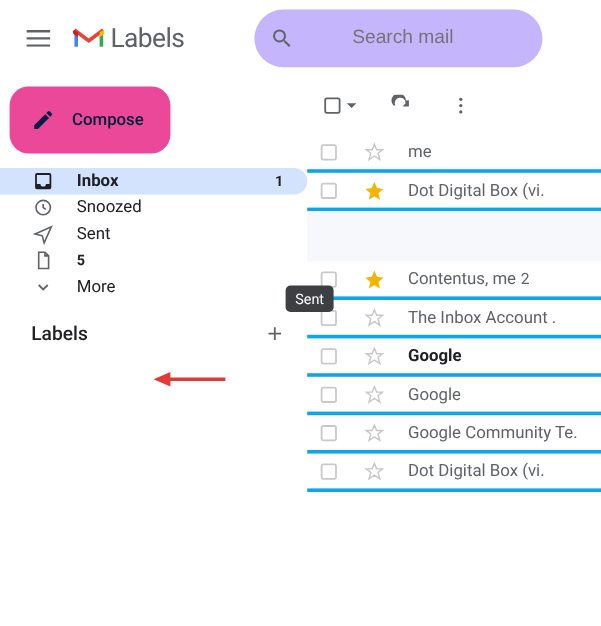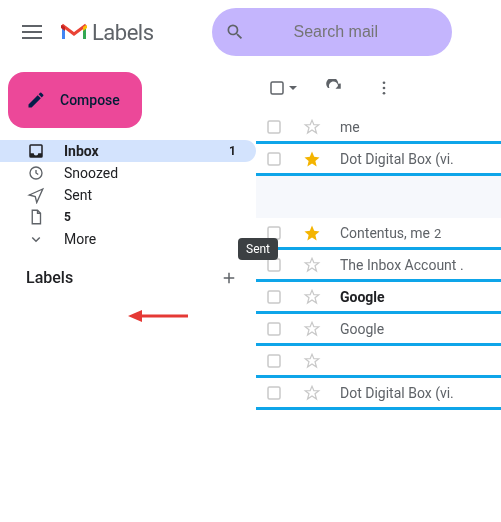--- a/index.html
+++ b/index.html
@@ -258,20 +258,21 @@
     <span class="row-checkbox">
             <svg width="18" height="18" viewBox="0 0 24 24">
               <rect x="4" y="4" width="16" height="16" rx="2" fill="none" stroke="#c9c9c9" stroke-width="2"></rect>
             </svg>
           </span>
     <span class="row-star">
             <svg width="18" height="18" viewBox="0 0 24 24">
               <path fill="none" stroke="#c8c8c8" stroke-width="1.6" d="M12 3l2.5 6H21l-5 4 2 7-6-4-6 4 2-7-5-4h6.5z"></path>
             </svg>
           </span>
+    <span class="row-sender">Google Community Te.</span>
         </div>
         <div class="row">
     <span class="row-checkbox">
             <svg width="18" height="18" viewBox="0 0 24 24">
               <rect x="4" y="4" width="16" height="16" rx="2" fill="none" stroke="#c9c9c9" stroke-width="2"></rect>
             </svg>
           </span>
     <span class="row-star">
             <svg width="18" height="18" viewBox="0 0 24 24">
               <path fill="none" stroke="#c8c8c8" stroke-width="1.6" d="M12 3l2.5 6H21l-5 4 2 7-6-4-6 4 2-7-5-4h6.5z"></path>

